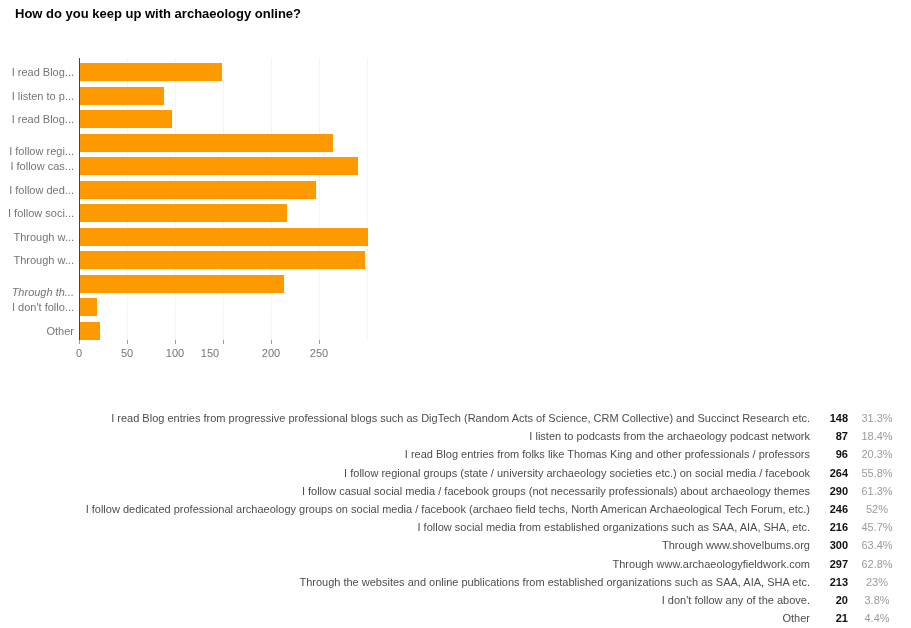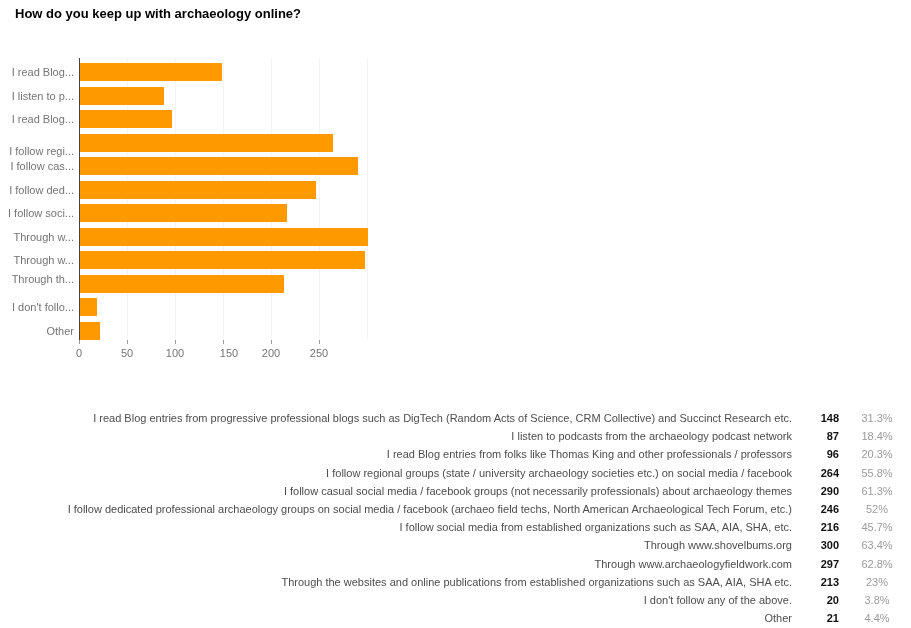--- a/index.html
+++ b/index.html
@@ -22,21 +22,21 @@
     position:absolute;left:0;width:74px;
     text-align:right;font-size:11px;color:#757575;
     white-space:nowrap;overflow:hidden;
   }
   .bar{position:absolute;height:18px;}
   .xlabel{
     position:absolute;width:44px;text-align:center;
     font-size:11px;color:#757575;
   }
   .legend{position:absolute;left:0;top:409px;width:906px;}
-  .lrow{display:flex;align-items:center;height:18.2px;font-size:11px;gap:9px;}
+  .lrow{display:flex;align-items:center;height:18.2px;font-size:11px;}
   .lrow .lab{flex:1;text-align:right;color:#4d4d4d;white-space:nowrap;}
   .lrow .cnt{width:38px;text-align:right;font-weight:bold;color:#111;}
   .lrow .pct{width:58px;text-align:center;color:#9b9b9b;}
 </style>
 </head>
 <body>
 
 <div class="title">How do you keep up with archaeology online?</div>
 
 <div class="chart">
@@ -52,21 +52,21 @@
   <div id="ylabels">
       <div class="ylabel" style="top: 5px; height: 18px; line-height: 18px;">I read Blog...</div>
       <div class="ylabel" style="top: 28.5px; height: 18px; line-height: 18px;">I listen to p...</div>
       <div class="ylabel" style="top: 52px; height: 18px; line-height: 18px;">I read Blog...</div>
       <div class="ylabel" style="top: 75.5px; height: 18px; line-height: 18px; margin-top: 8px;">I follow regi...</div>
       <div class="ylabel" style="top: 99px; height: 18px; line-height: 18px;">I follow cas...</div>
       <div class="ylabel" style="top: 122.5px; height: 18px; line-height: 18px;">I follow ded...</div>
       <div class="ylabel" style="top: 146px; height: 18px; line-height: 18px;">I follow soci...</div>
       <div class="ylabel" style="top: 169.5px; height: 18px; line-height: 18px;">Through w...</div>
       <div class="ylabel" style="top: 193px; height: 18px; line-height: 18px;">Through w...</div>
-      <div class="ylabel" style="top: 212px; height: 18px; line-height: 18px;">Through th...</div>
+      <div class="ylabel" style="top: 225px; height: 18px; line-height: 18px; font-style: italic;">Through th...</div>
       <div class="ylabel" style="top: 240px; height: 18px; line-height: 18px;">I don't follo...</div>
       <div class="ylabel" style="top: 263.5px; height: 18px; line-height: 18px;">Other</div>
     </div>
   <div id="bars">
       <div class="bar" style="left: 80px; top: 5px; width: 142.08px; background: rgb(255, 153, 0);"></div>
       <div class="bar" style="left: 80px; top: 28.5px; width: 83.52px; background: rgb(255, 153, 0);"></div>
       <div class="bar" style="left: 80px; top: 52px; width: 92.16px; background: rgb(255, 153, 0);"></div>
       <div class="bar" style="left: 80px; top: 75.5px; width: 253.44px; background: rgb(255, 153, 0);"></div>
       <div class="bar" style="left: 80px; top: 99px; width: 278.4px; background: rgb(255, 153, 0);"></div>
       <div class="bar" style="left: 80px; top: 122.5px; width: 236.16px; background: rgb(255, 153, 0);"></div>
@@ -78,21 +78,21 @@
       <div class="bar" style="left: 80px; top: 263.5px; width: 20.16px; background: rgb(255, 153, 0);"></div>
     </div>
   <div id="xaxis">
       <div class="tickmark" style="left: 79px; top: 281.5px;"></div>
       <div class="xlabel" style="left: 57px; top: 288.5px;">0</div>
       <div class="tickmark" style="left: 127px; top: 281.5px;"></div>
       <div class="xlabel" style="left: 105px; top: 288.5px;">50</div>
       <div class="tickmark" style="left: 175px; top: 281.5px;"></div>
       <div class="xlabel" style="left: 153px; top: 288.5px;">100</div>
       <div class="tickmark" style="left: 223px; top: 281.5px;"></div>
-      <div class="xlabel" style="left: 207px; top: 288.5px;">150</div>
+      <div class="xlabel" style="left: 188px; top: 288.5px;">150</div>
       <div class="tickmark" style="left: 271px; top: 281.5px;"></div>
       <div class="xlabel" style="left: 249px; top: 288.5px;">200</div>
       <div class="tickmark" style="left: 319px; top: 281.5px;"></div>
       <div class="xlabel" style="left: 297px; top: 288.5px;">250</div>
     </div>
 </div>
 
 <div class="legend">
   <div id="lrows">
       <div class="lrow">

